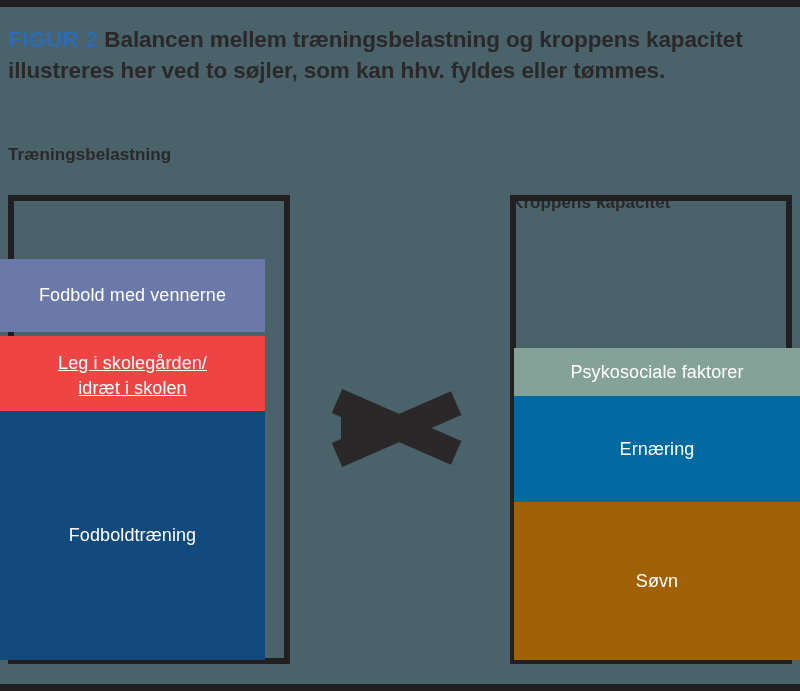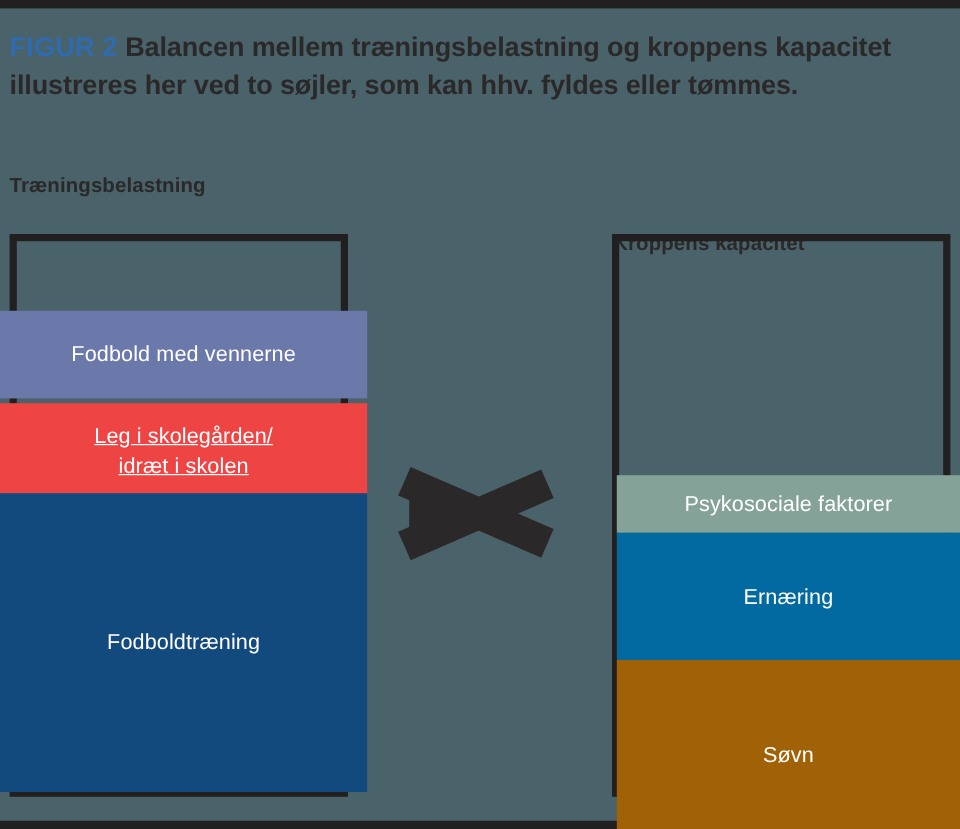--- a/index.html
+++ b/index.html
@@ -79,23 +79,23 @@
     justify-content: center;
     color: #ffffff;
     font-size: 18px;
     line-height: 25px;
     text-align: center;
     letter-spacing: 0.1px;
   }
   .seg .seg-label { display: block; padding: 0 6px; }
 
   
-  .seg.left  { left: 0px;   width: 306px; }
+  .seg.left  { left: 0px;   width: 265px; }
   
-  .seg.right { left: 514px; width: 286px; margin-top: 48px; }
+  .seg.right { left: 514px; width: 286px; }
 
   
   #comparator {
     position: absolute;
     left: 341px;
     top: 374px;
     width: 120px;
     height: 110px;
   }
   #comparator .arm {

